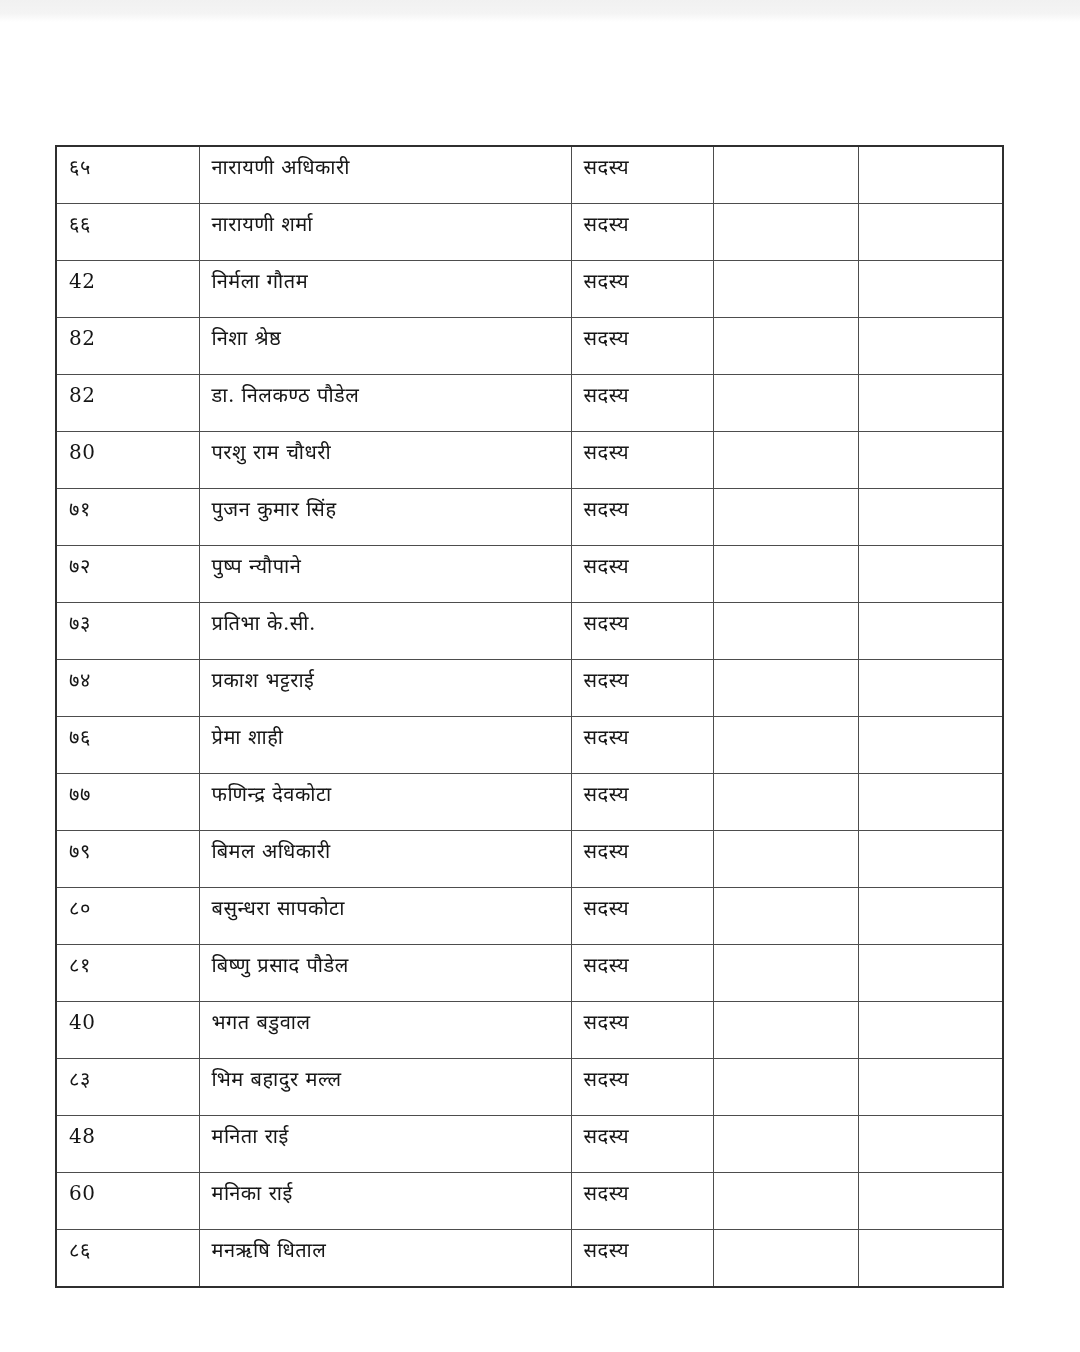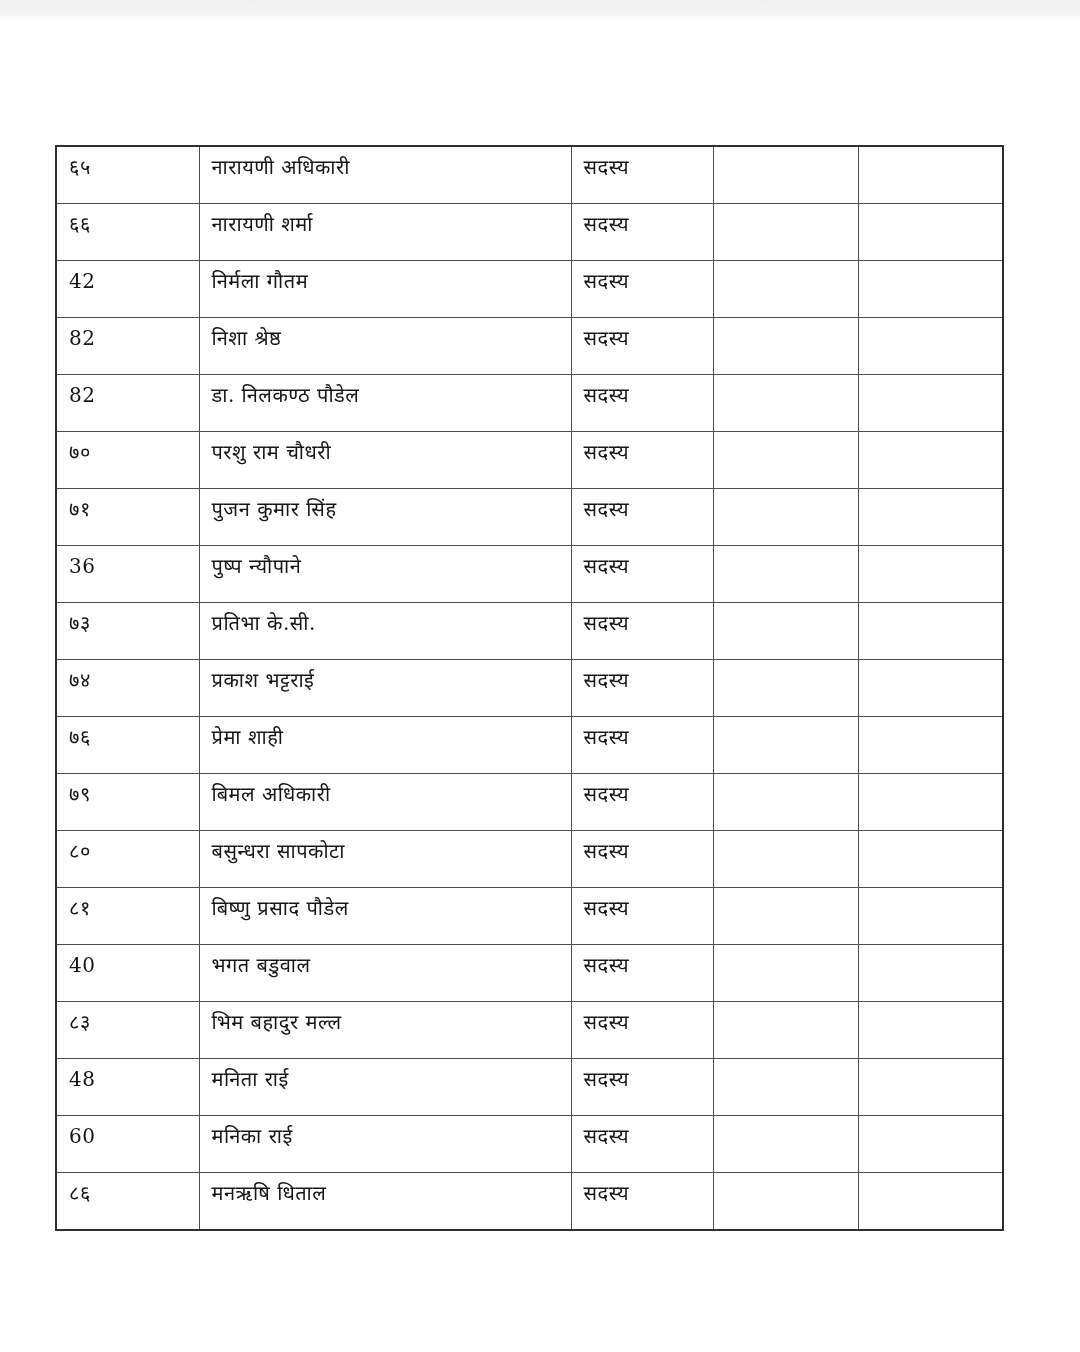--- a/index.html
+++ b/index.html
@@ -94,35 +94,35 @@
             <td></td>
           </tr>
           <tr>
             <td>82</td>
             <td>डा. निलकण्ठ पौडेल</td>
             <td>सदस्य</td>
             <td></td>
             <td></td>
           </tr>
           <tr>
-            <td>७०</td>
+            <td>80</td>
             <td>परशु राम चौधरी</td>
             <td>सदस्य</td>
             <td></td>
             <td></td>
           </tr>
           <tr>
             <td>७१</td>
             <td>पुजन कुमार सिंह</td>
             <td>सदस्य</td>
             <td></td>
             <td></td>
           </tr>
           <tr>
-            <td>36</td>
+            <td>७२</td>
             <td>पुष्प न्यौपाने</td>
             <td>सदस्य</td>
             <td></td>
             <td></td>
           </tr>
           <tr>
             <td>७३</td>
             <td>प्रतिभा के.सी.</td>
             <td>सदस्य</td>
             <td></td>
@@ -131,20 +131,27 @@
           <tr>
             <td>७४</td>
             <td>प्रकाश भट्टराई</td>
             <td>सदस्य</td>
             <td></td>
             <td></td>
           </tr>
           <tr>
             <td>७६</td>
             <td>प्रेमा शाही</td>
+            <td>सदस्य</td>
+            <td></td>
+            <td></td>
+          </tr>
+          <tr>
+            <td>७७</td>
+            <td>फणिन्द्र देवकोटा</td>
             <td>सदस्य</td>
             <td></td>
             <td></td>
           </tr>
           <tr>
             <td>७९</td>
             <td>बिमल अधिकारी</td>
             <td>सदस्य</td>
             <td></td>
             <td></td>

